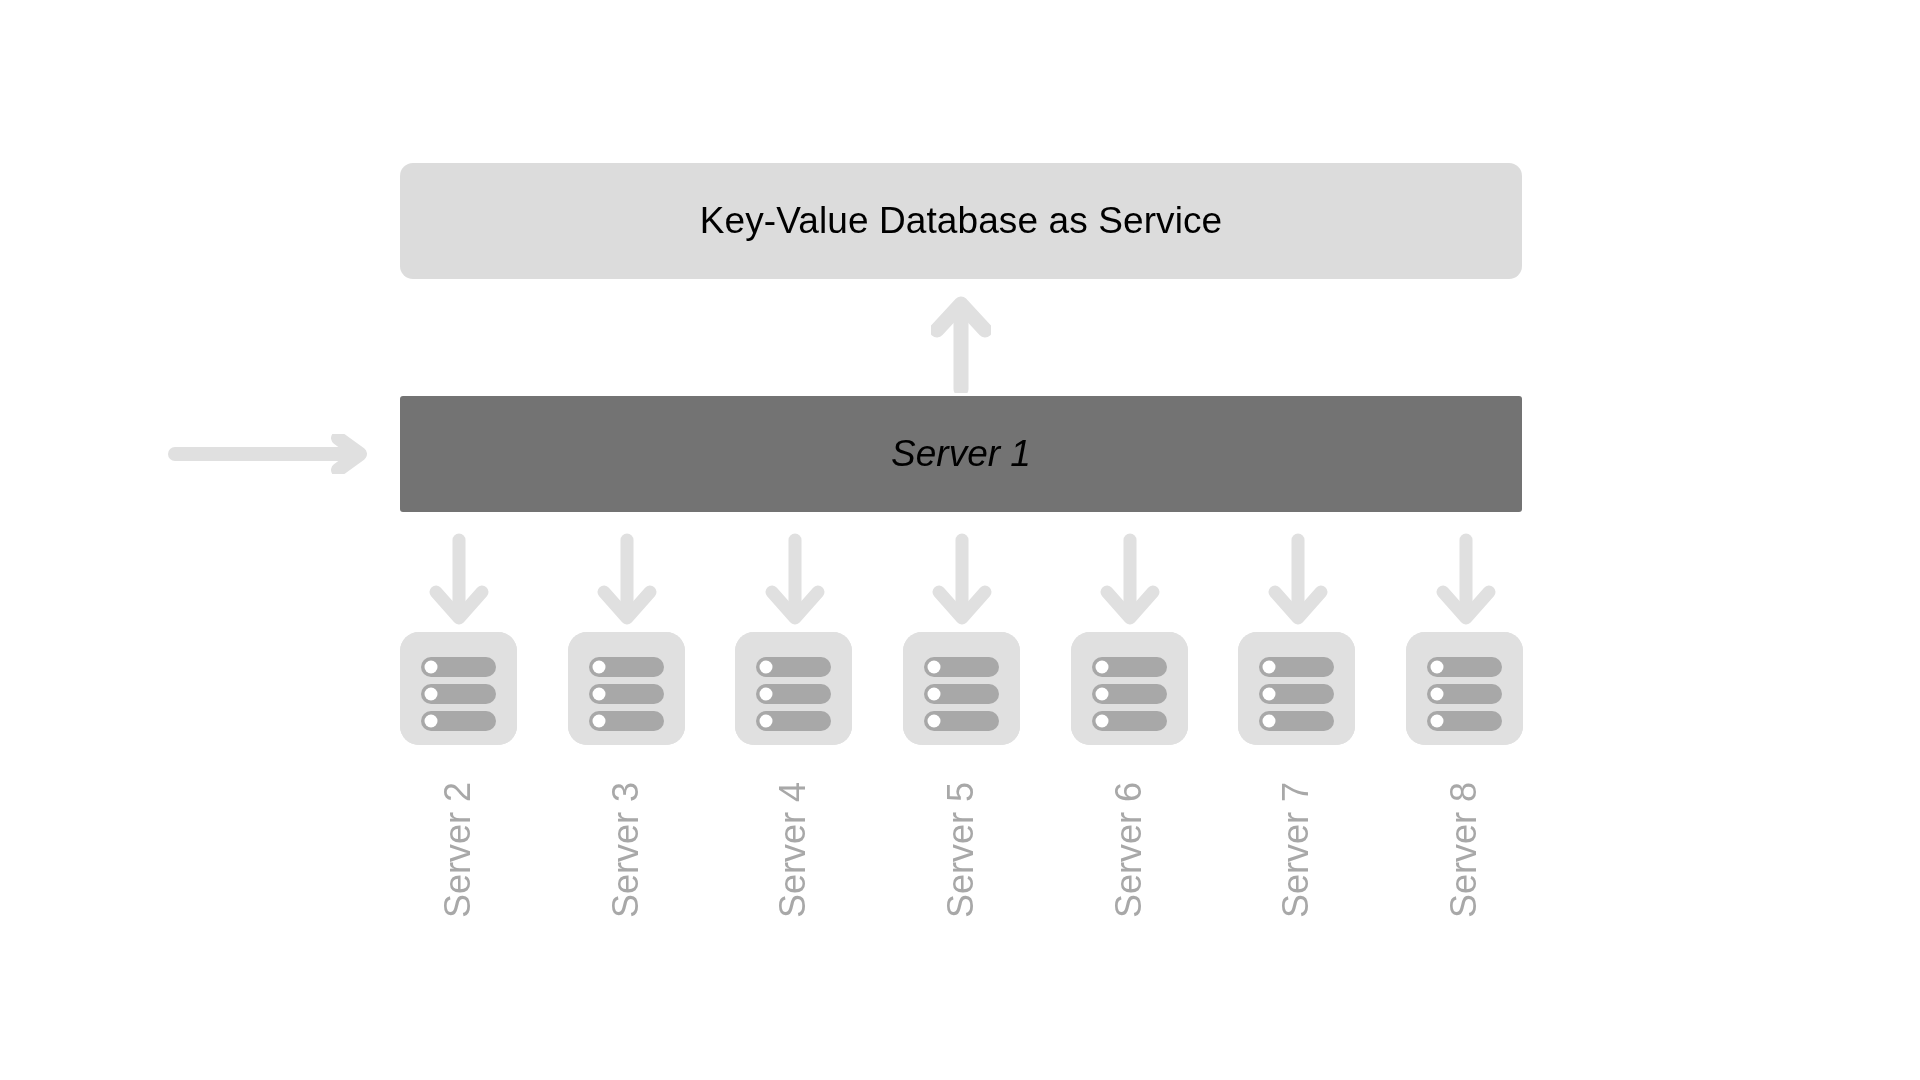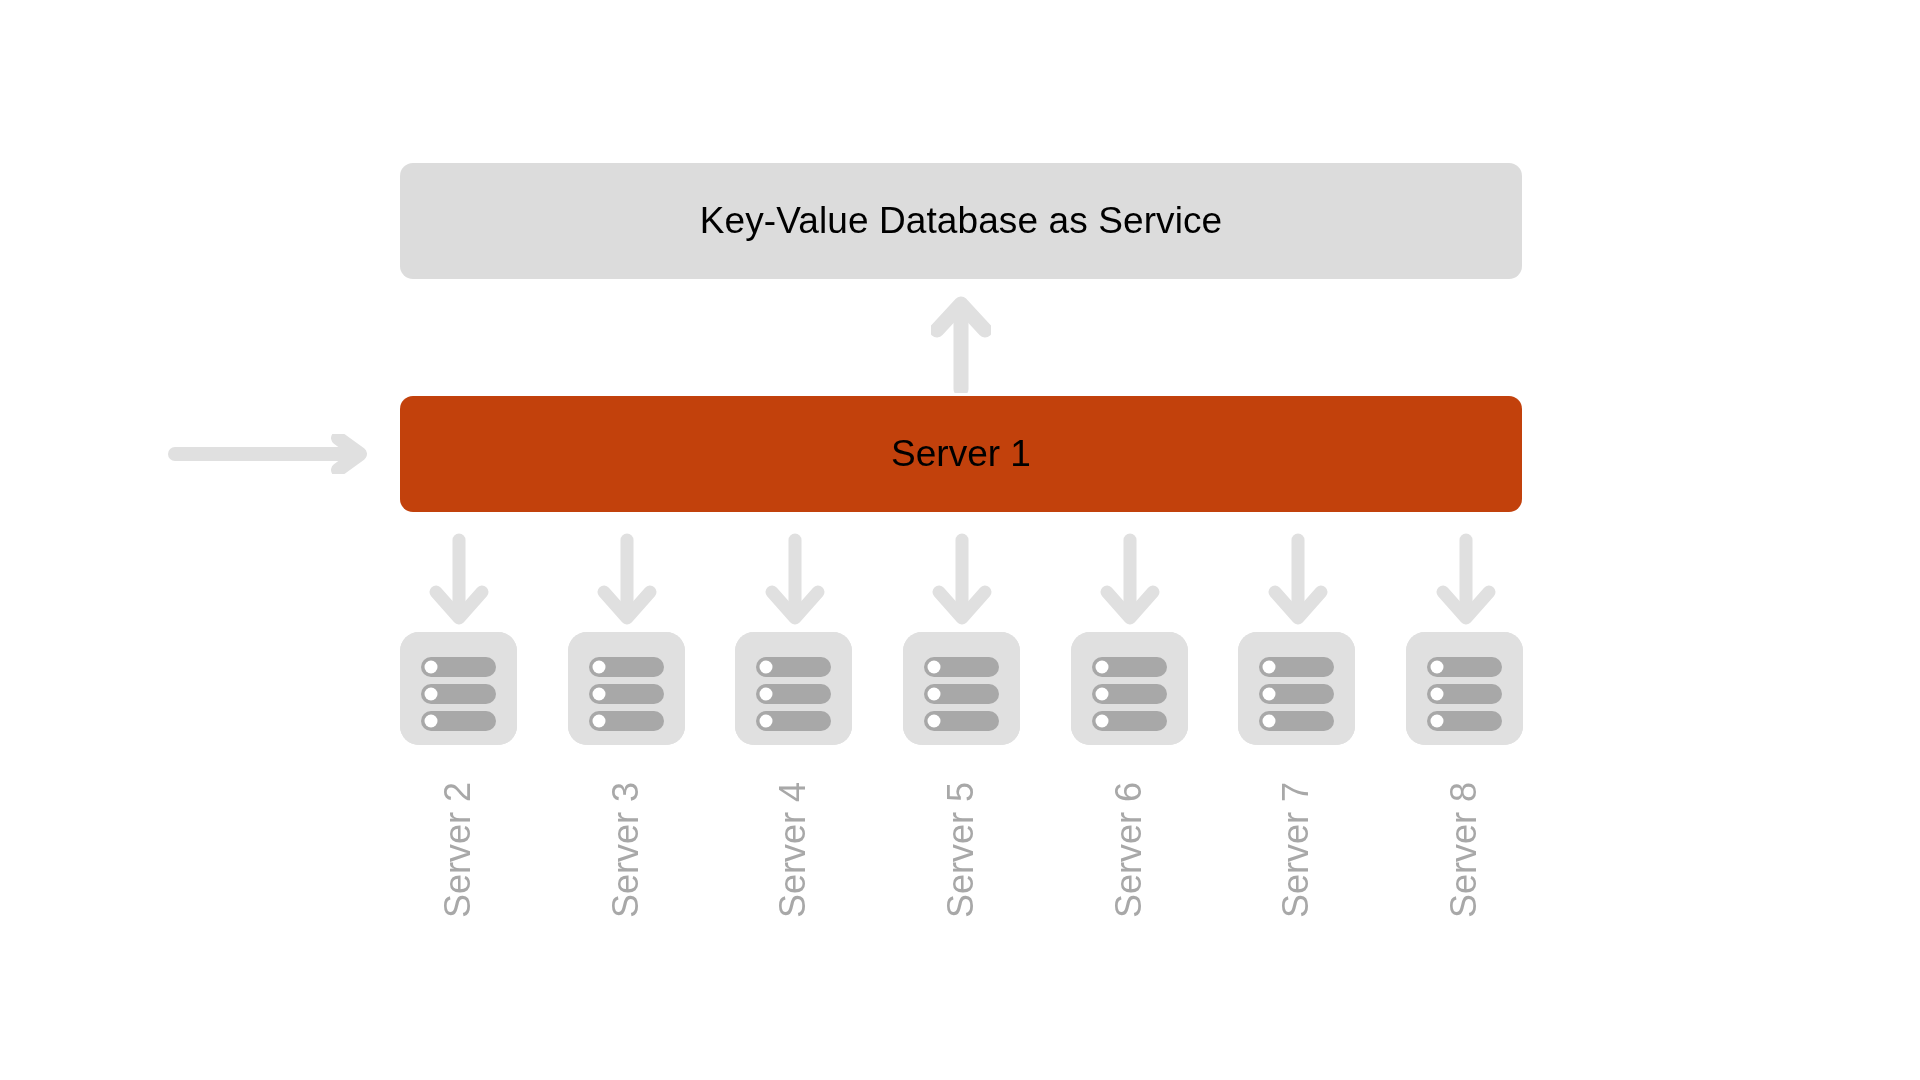--- a/index.html
+++ b/index.html
@@ -42,26 +42,27 @@
     white-space: nowrap;
   }
 
   
   .server1-box {
     position: absolute;
     left: 400px;
     top: 396px;
     width: 1122px;
     height: 116px;
-    background: #c2410c;
-    border-radius: 13px;
+    background: #737373;
+    border-radius: 3px;
     display: flex;
     align-items: center;
     justify-content: center;
     box-sizing: border-box;
+    font-style: italic;
   }
   .server1-label {
     font-size: 37px;
     color: #000000;
     white-space: nowrap;
   }
 
   
   .arrow-up {
     position: absolute;

